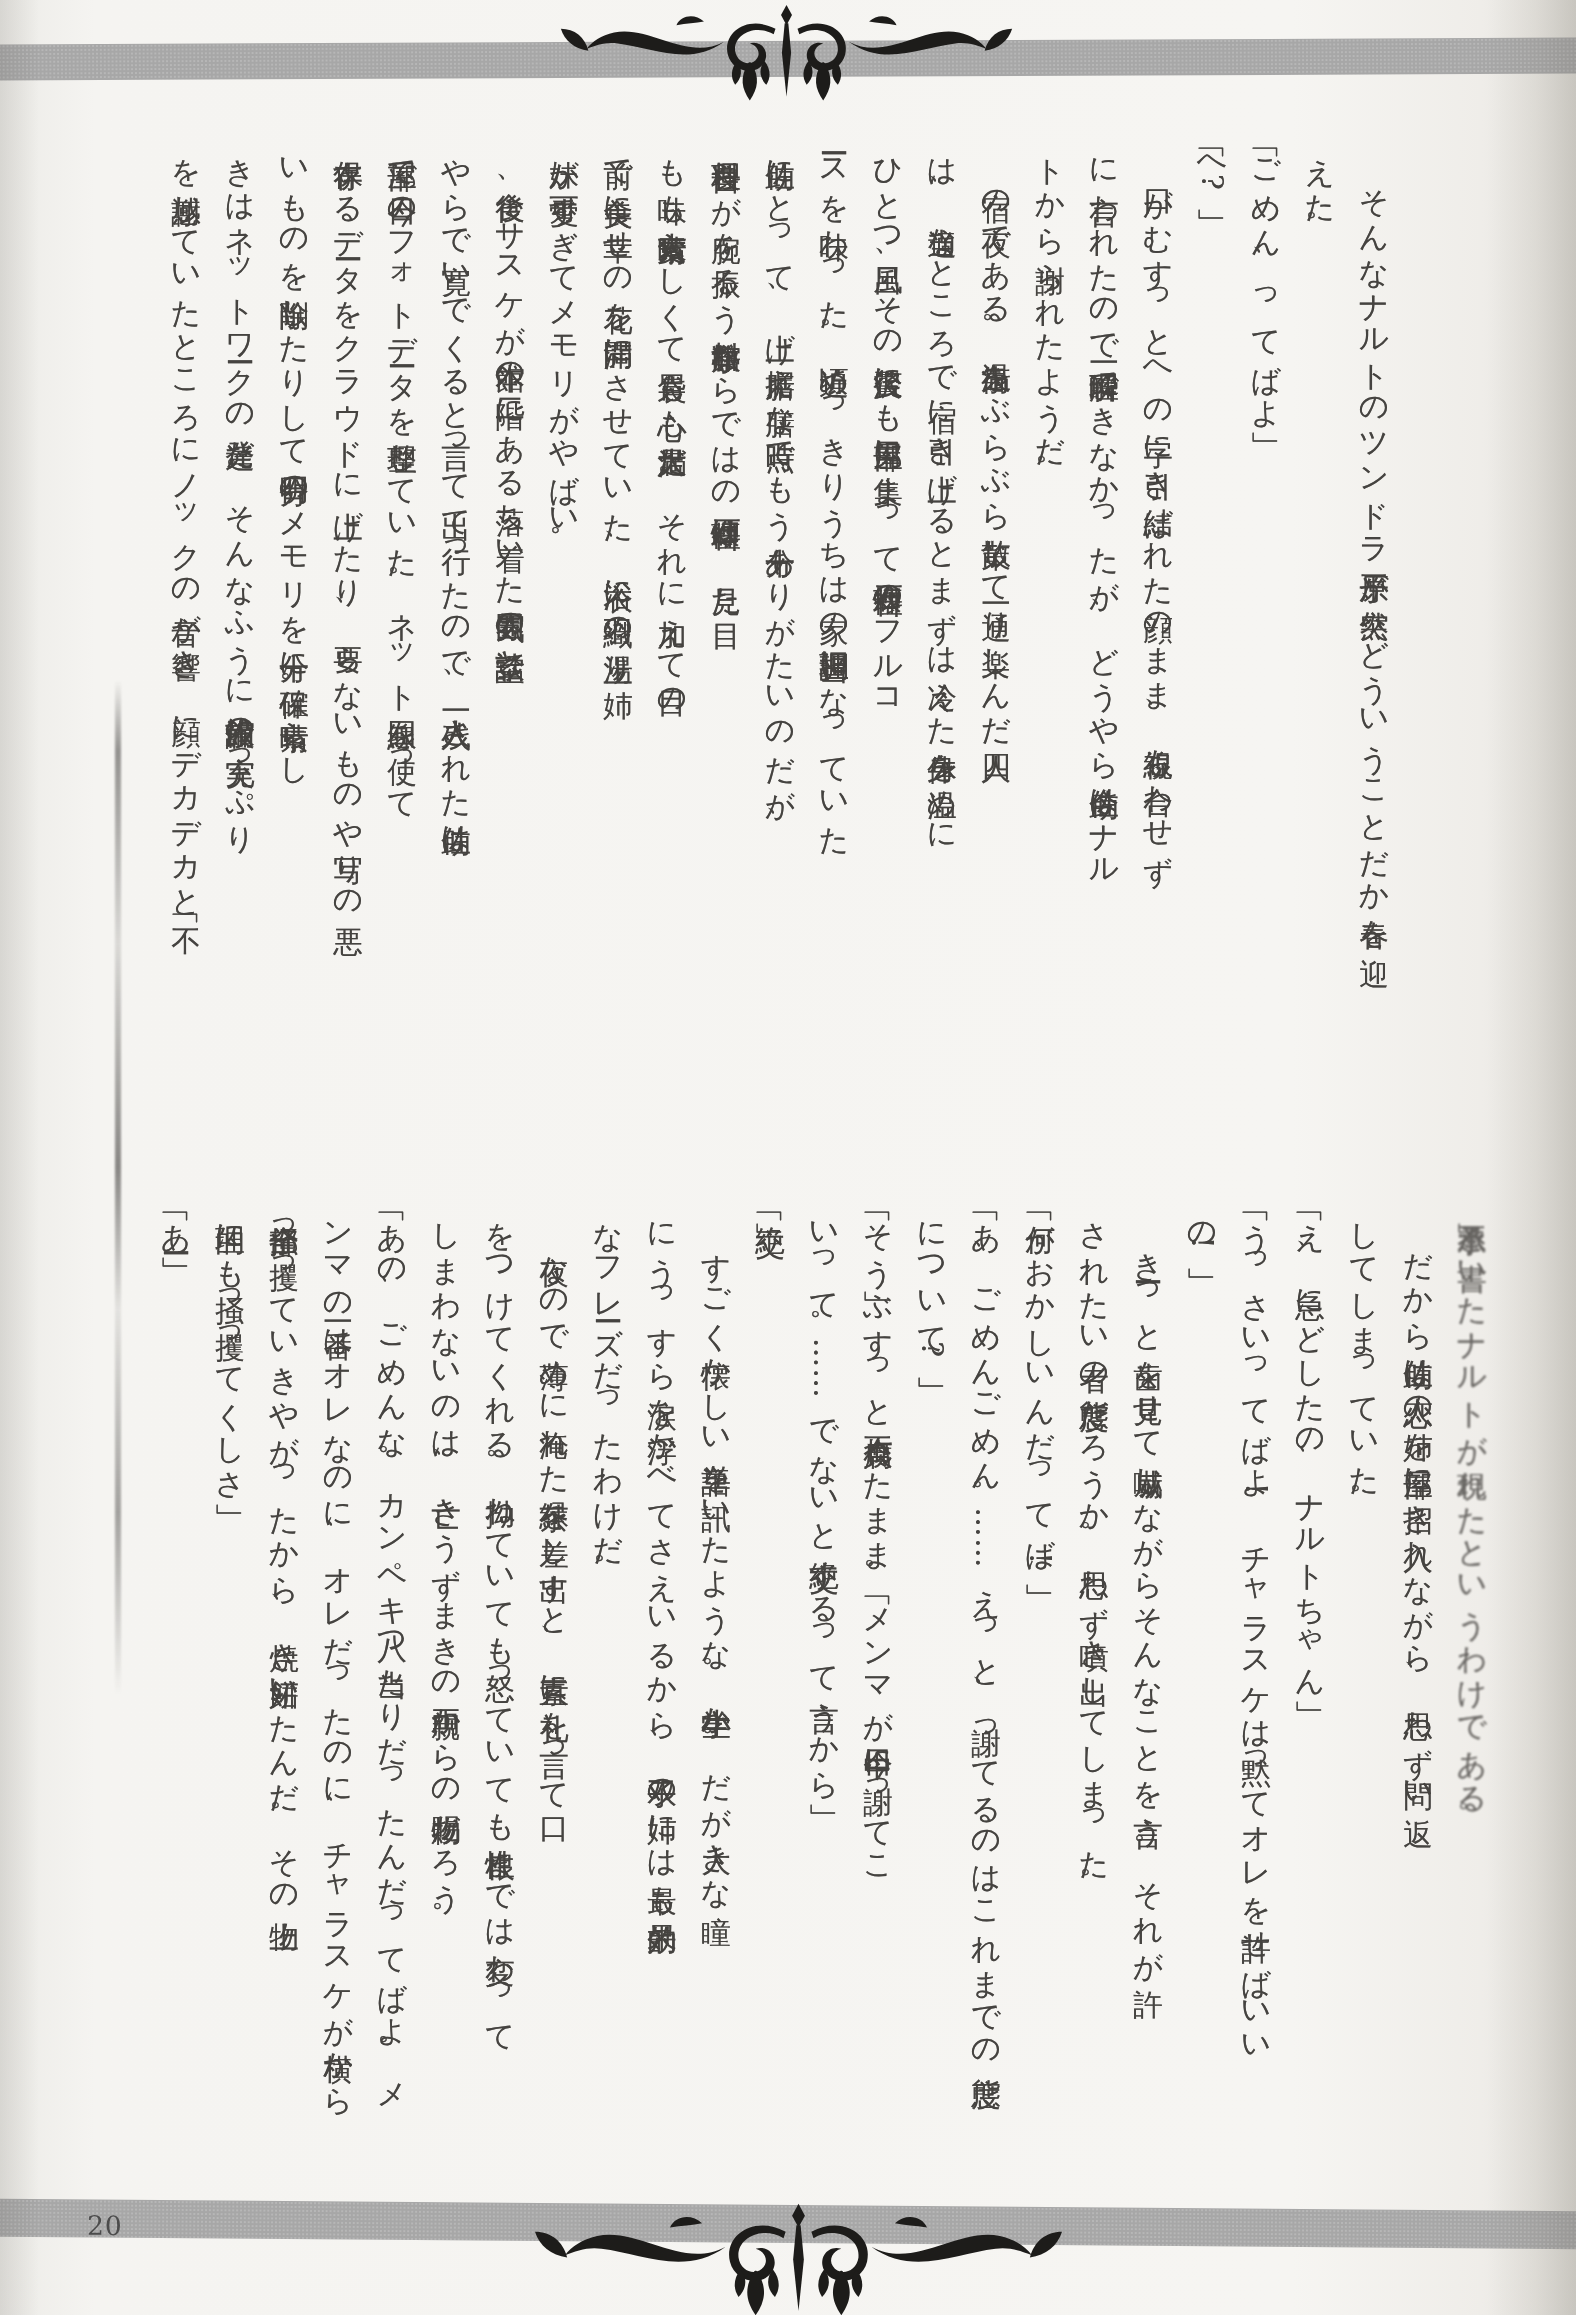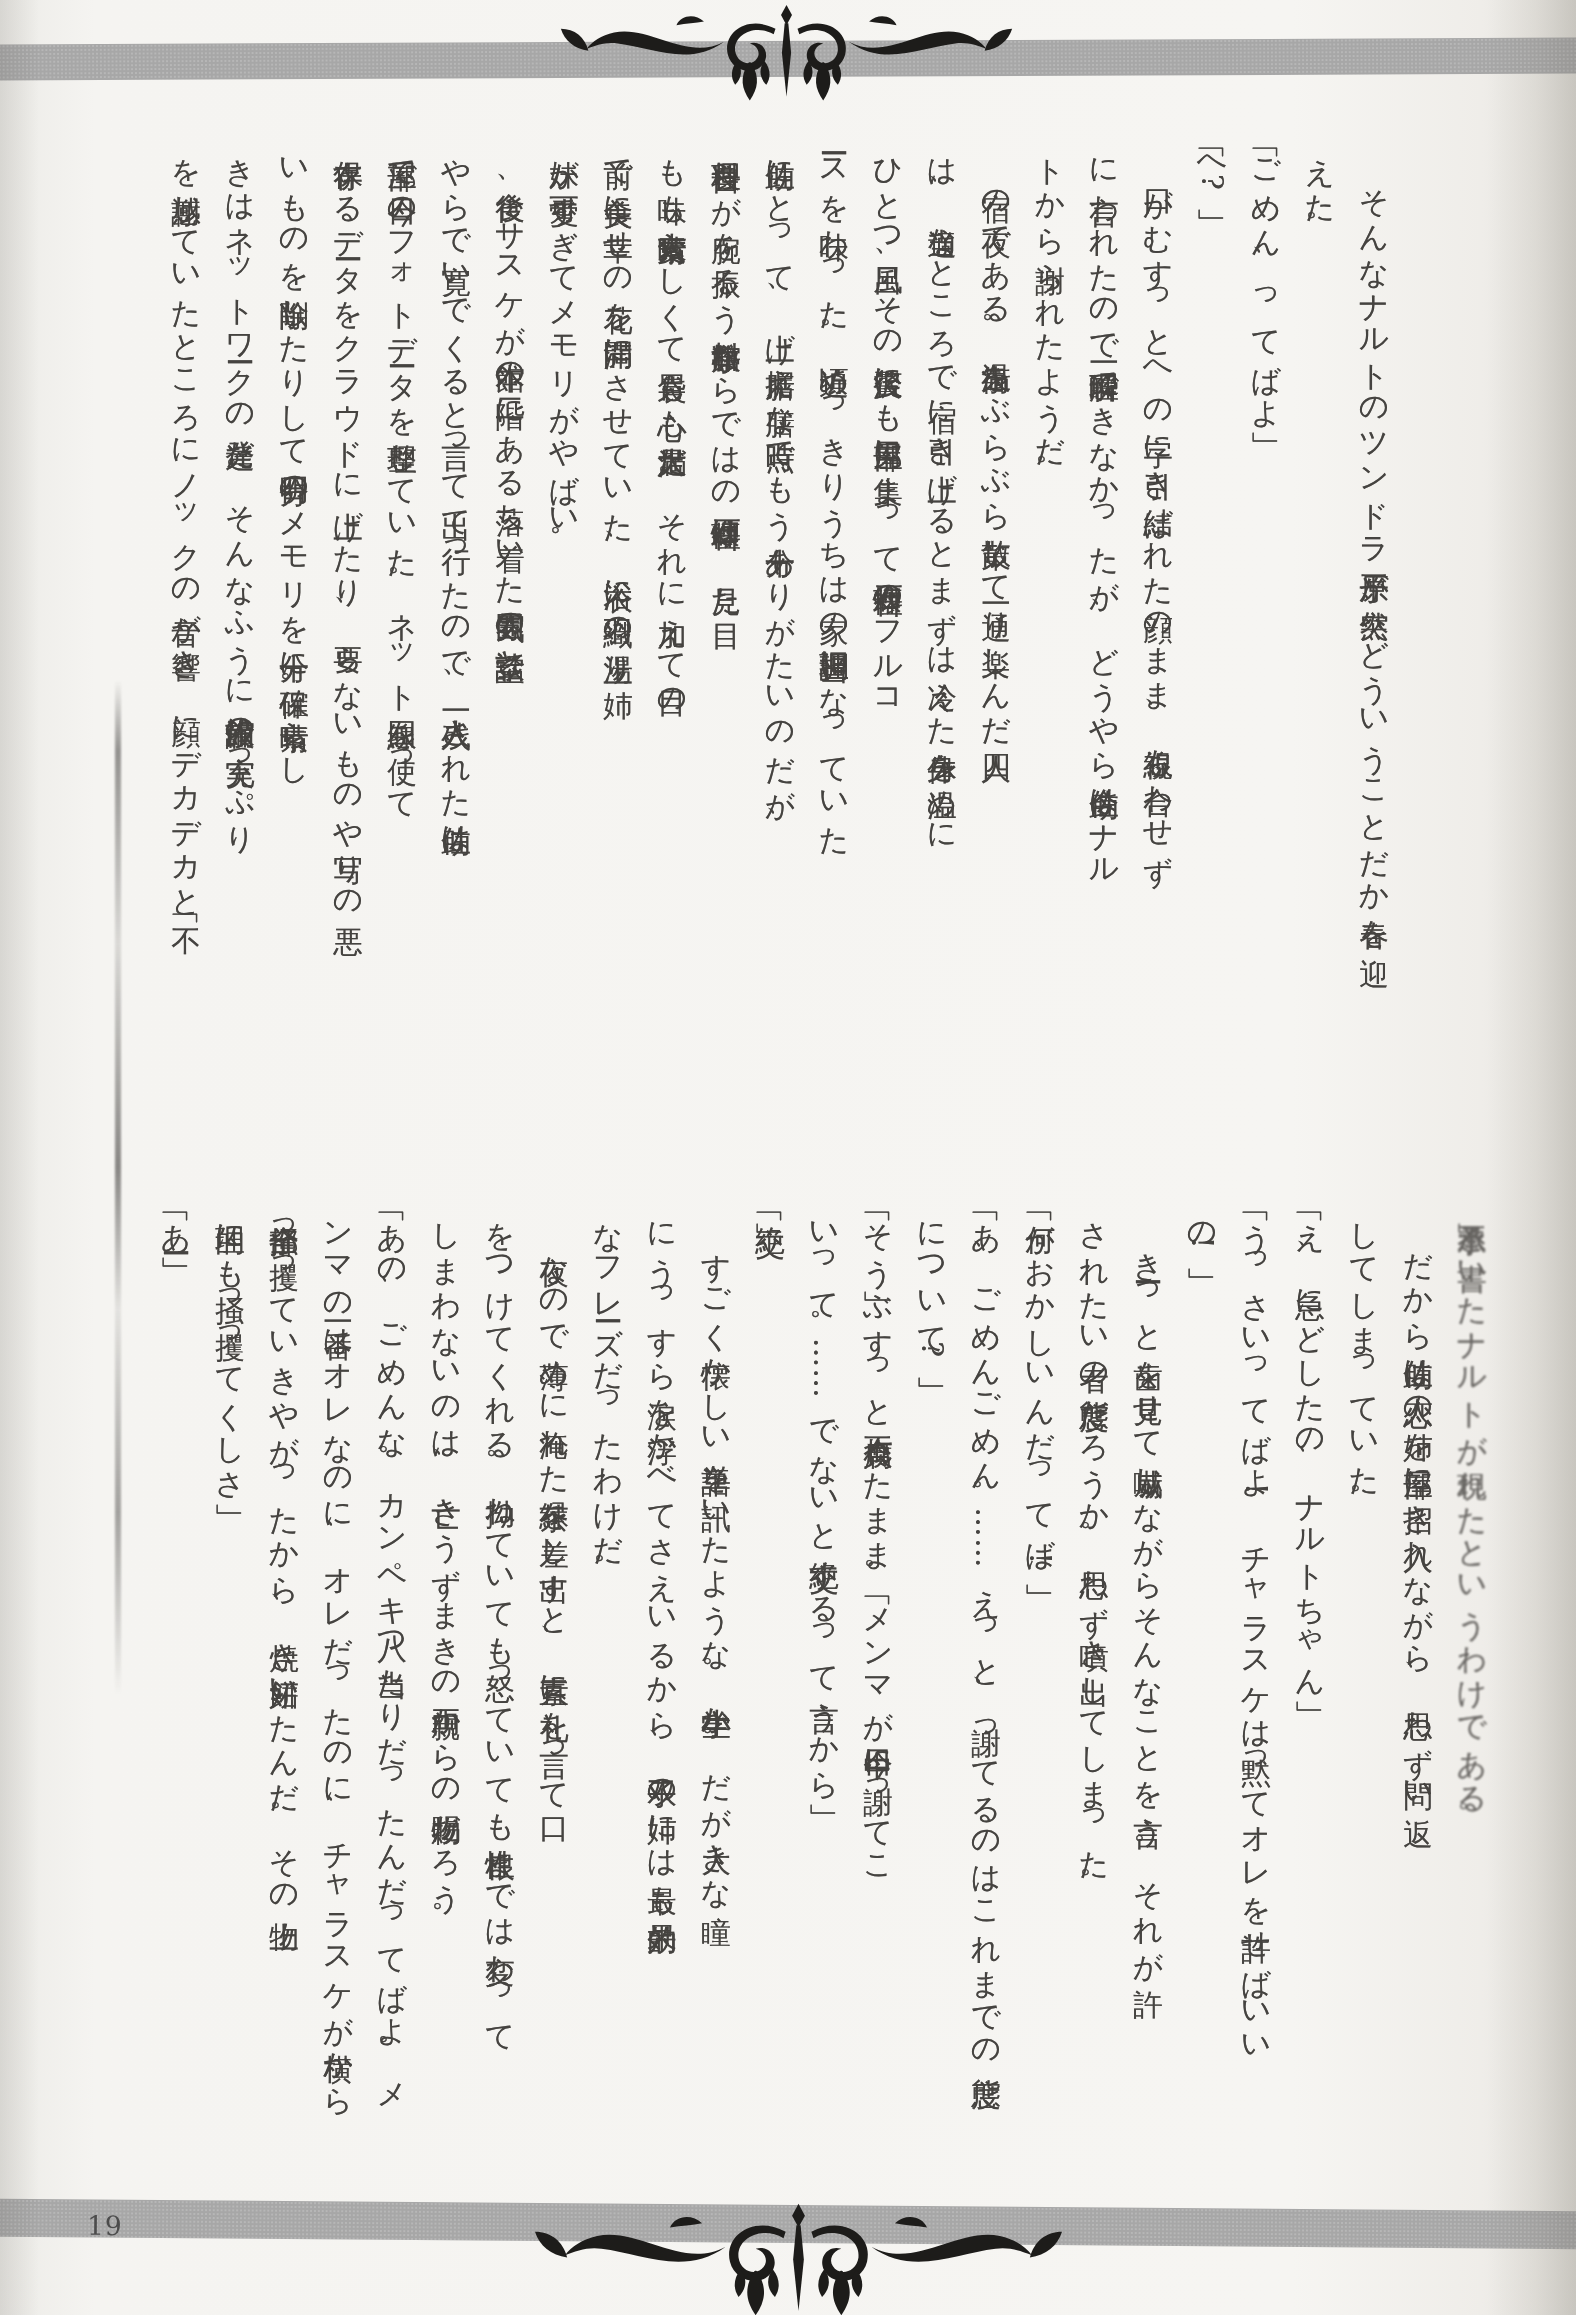--- a/index.html
+++ b/index.html
@@ -140,19 +140,19 @@
 なフレーズだったわけだ。
 　夜なので薄めに淹れた緑茶を差し出すと、素直に礼を言って口
 をつけてくれる。拗ねていても怒っていても性根までは変わって
 しまわないのは、亡きうずまきの両親からの賜物だろう。
 「あの、ごめんな。カンペキ八つ当たりだったんだってばよ。メ
 ンマの一番はオレなのに、オレだったのに、チャラスケが横から
 全部掻っ攫っていきやがったから、焼き餅妬いたんだ。その上物
 理的にも掻っ攫ってくしさ」
 「あー」</div>
 
-  <div class="page-number">19</div>
+  <div class="page-number">20</div>
 
   <div class="spine-line"></div>
   <div class="edge-left"></div>
   <div class="edge-right"></div>
 </div>
 
 
 </body></html>

